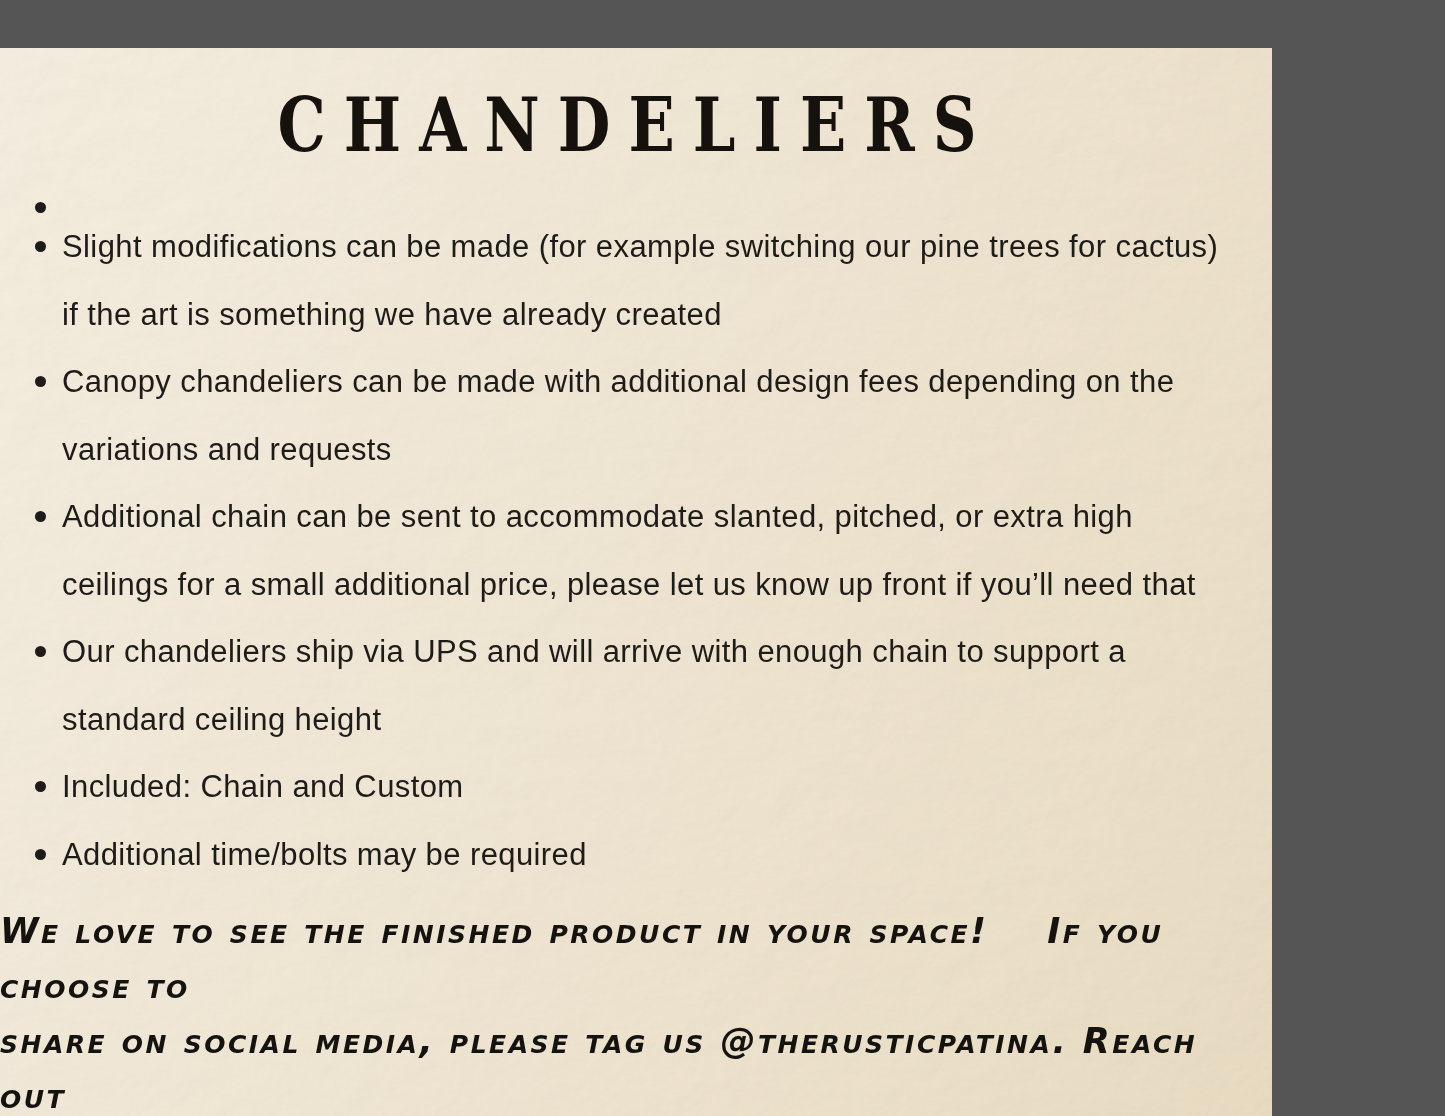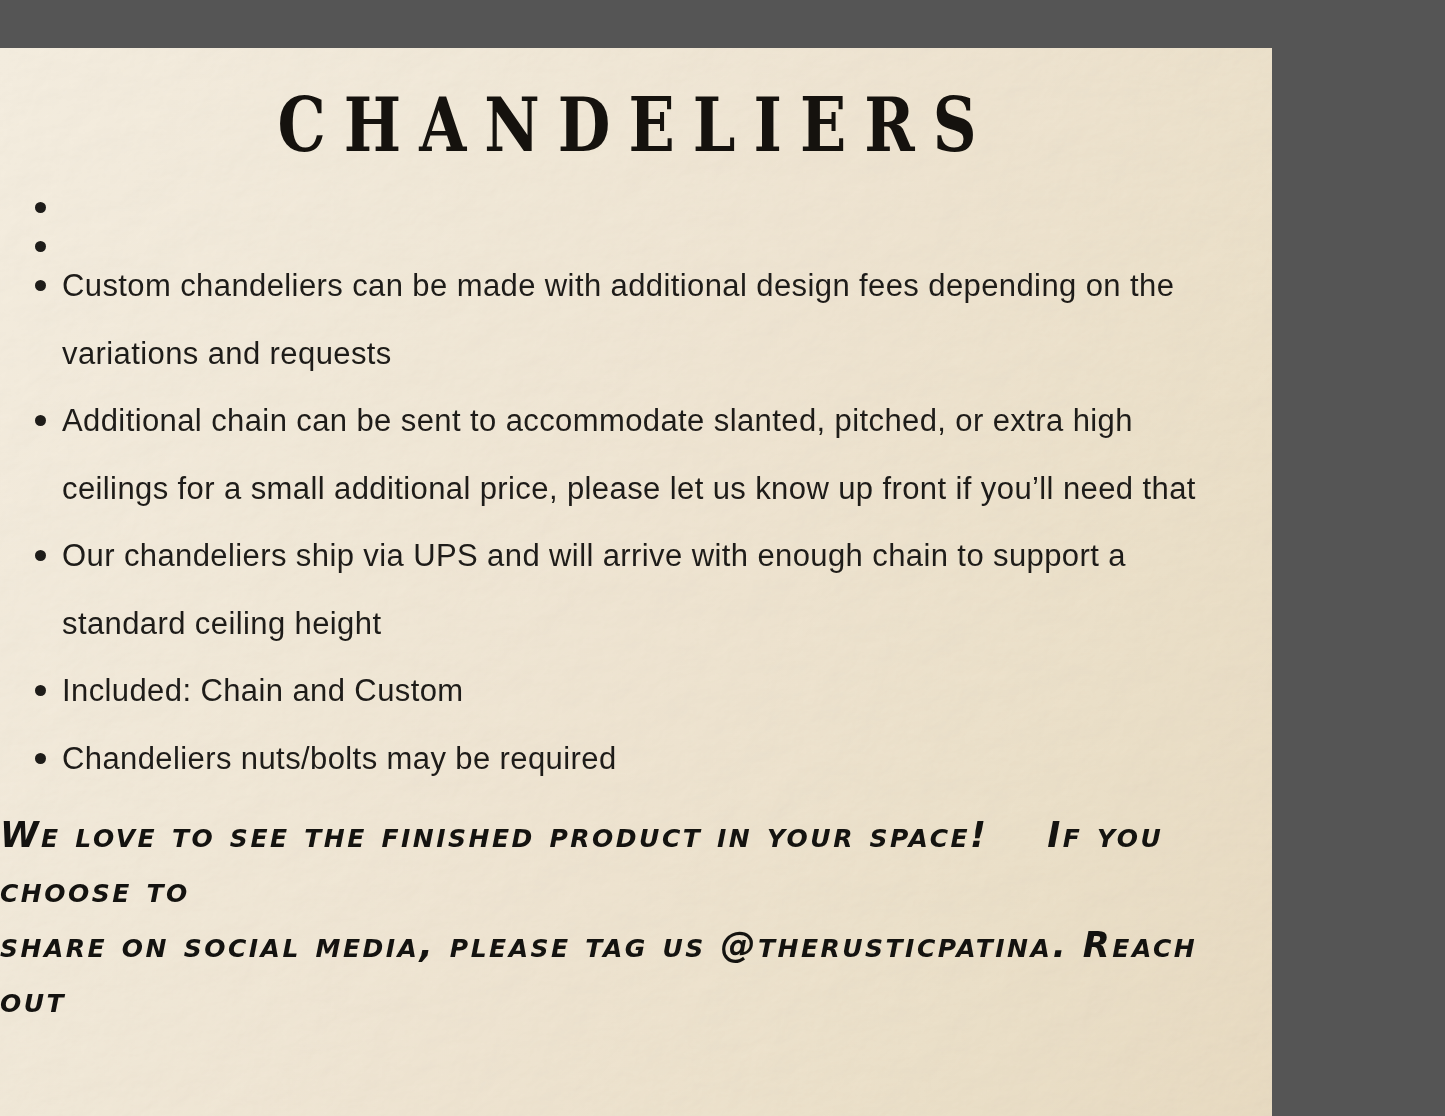--- a/index.html
+++ b/index.html
@@ -115,25 +115,27 @@
     <div class="title">CHANDELIERS</div>
 
     <div class="bullet-list">
 
       <div class="bullet-item">
         <span class="bullet-dot"></span>
       </div>
 
       <div class="bullet-item">
         <span class="bullet-dot"></span>
+        <span class="bullet-text">Slight modifications can be made (for example switching our pine trees for cactus)
+if the art is something we have already created</span>
       </div>
 
       <div class="bullet-item">
         <span class="bullet-dot"></span>
-        <span class="bullet-text">Custom chandeliers can be made with additional design fees depending on the
+        <span class="bullet-text">Canopy chandeliers can be made with additional design fees depending on the
 variations and requests</span>
       </div>
 
       <div class="bullet-item">
         <span class="bullet-dot"></span>
         <span class="bullet-text">Additional chain can be sent to accommodate slanted, pitched, or extra high
 ceilings for a small additional price, please let us know up front if you’ll need that</span>
       </div>
 
       <div class="bullet-item">
@@ -142,21 +144,21 @@
 standard ceiling height</span>
       </div>
 
       <div class="bullet-item">
         <span class="bullet-dot"></span>
         <span class="bullet-text">Included: Chain and Custom</span>
       </div>
 
       <div class="bullet-item">
         <span class="bullet-dot"></span>
-        <span class="bullet-text">Chandeliers nuts/bolts may be required</span>
+        <span class="bullet-text">Additional time/bolts may be required</span>
       </div>
 
     </div>
 
     <div class="footer">
       <div class="footer-line">We love to see the finished product in your space!    If you choose to</div>
       <div class="footer-line">share on social media, please tag us @therusticpatina. Reach out</div>
     </div>
 
   </div>

